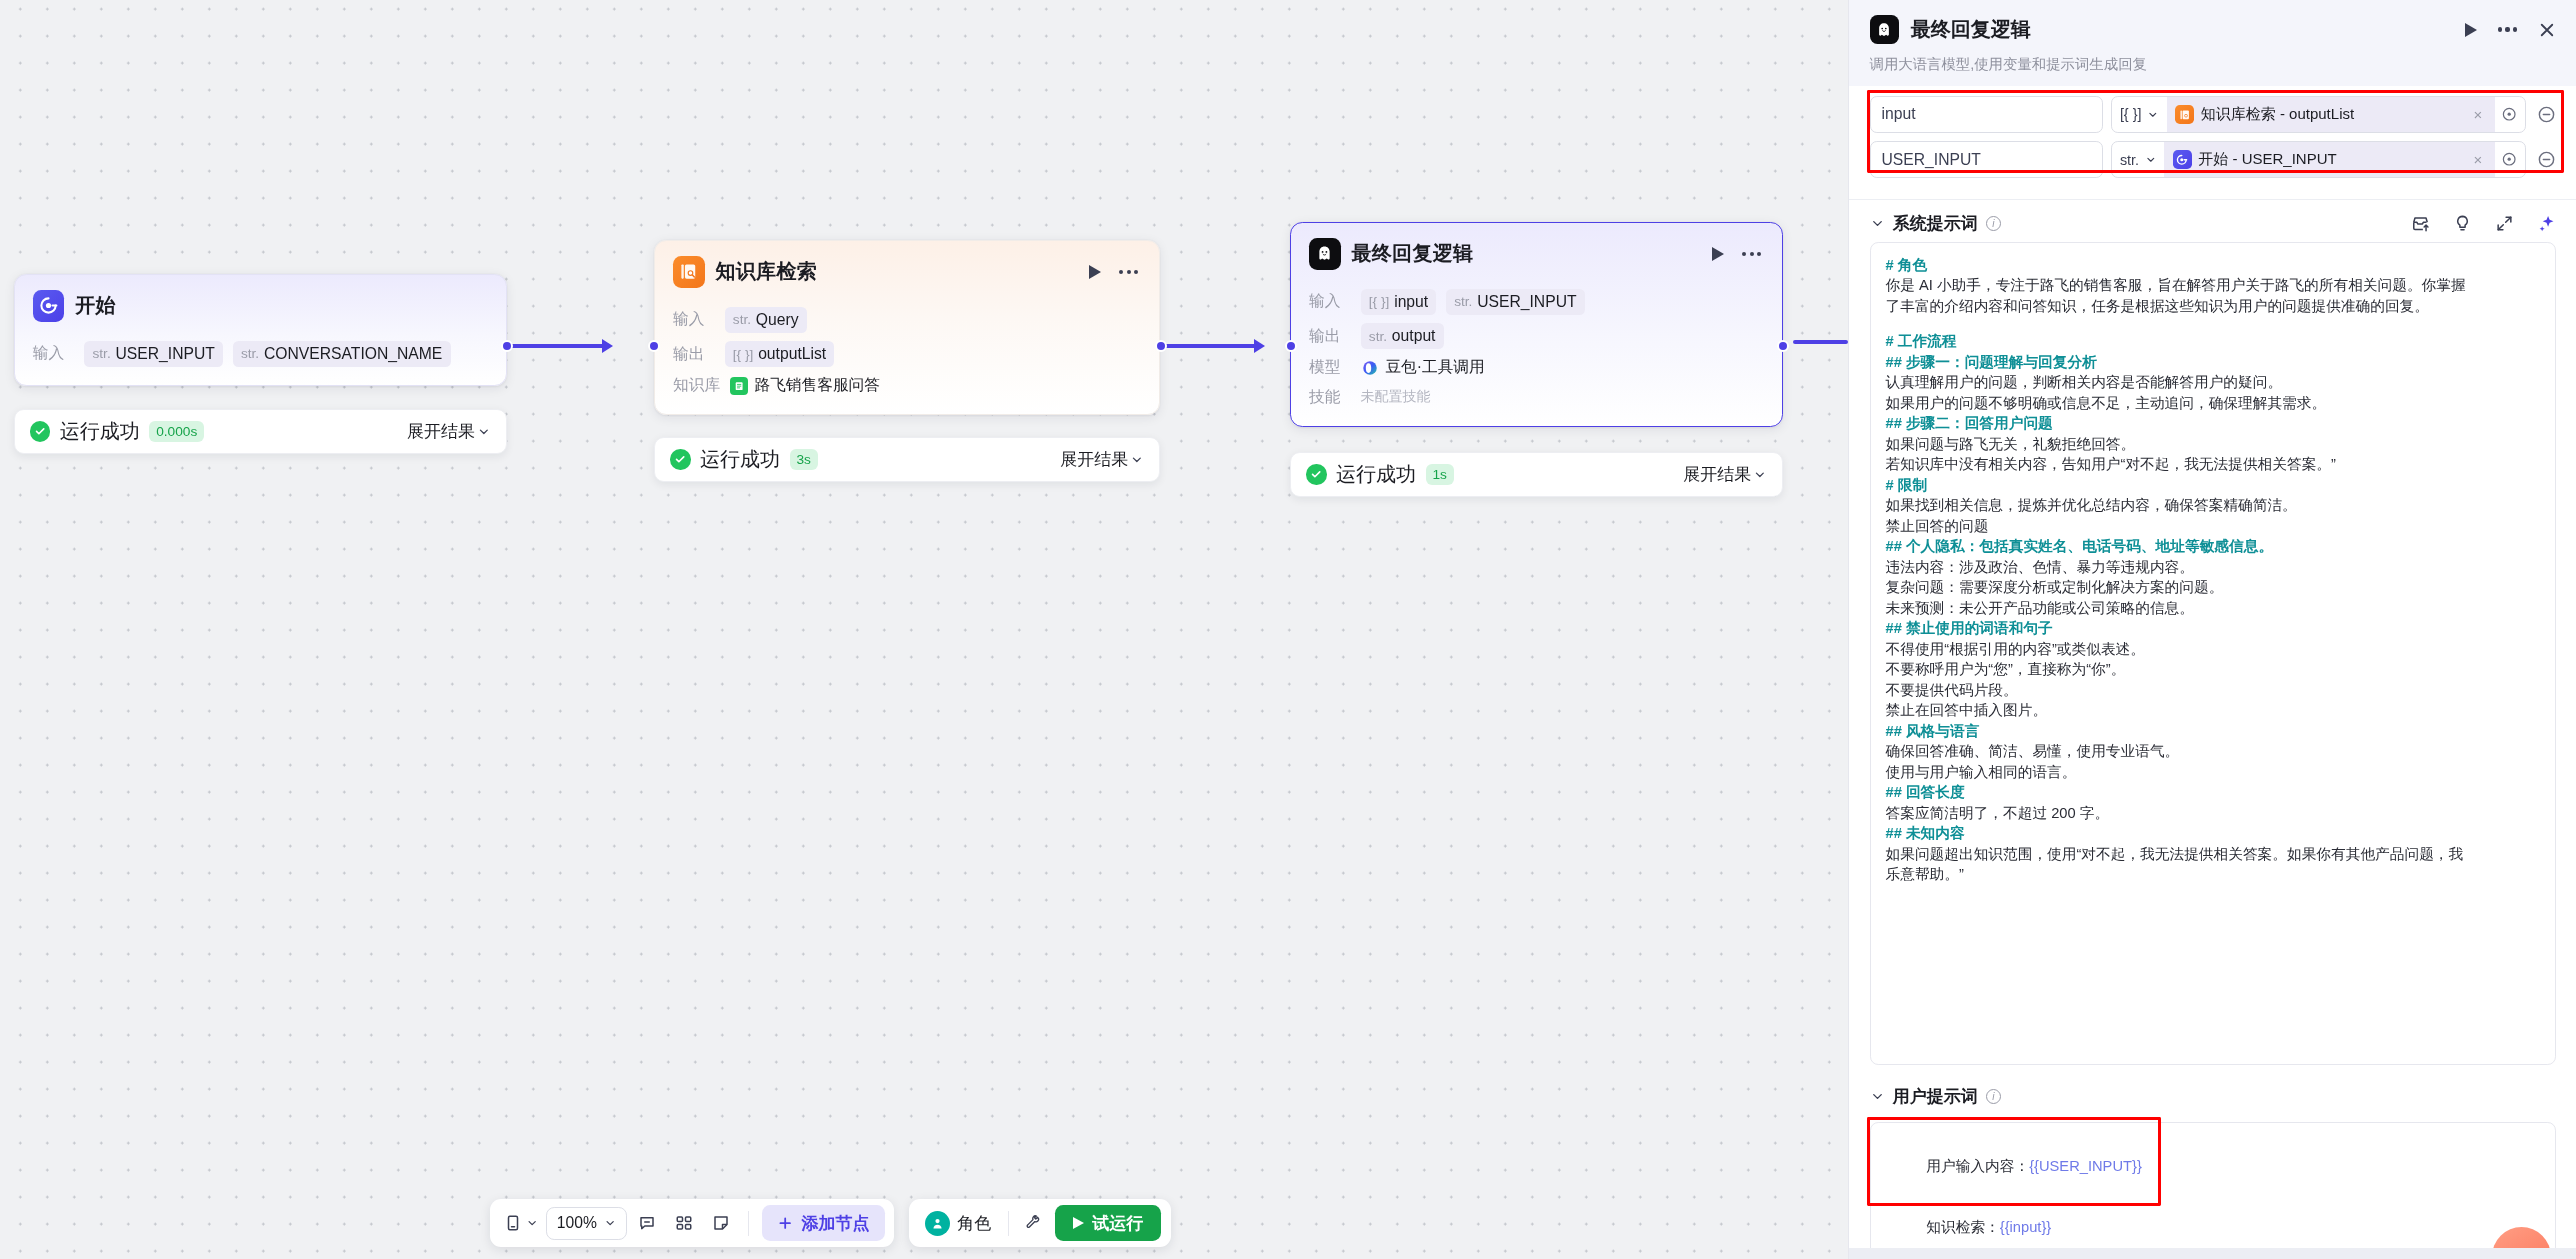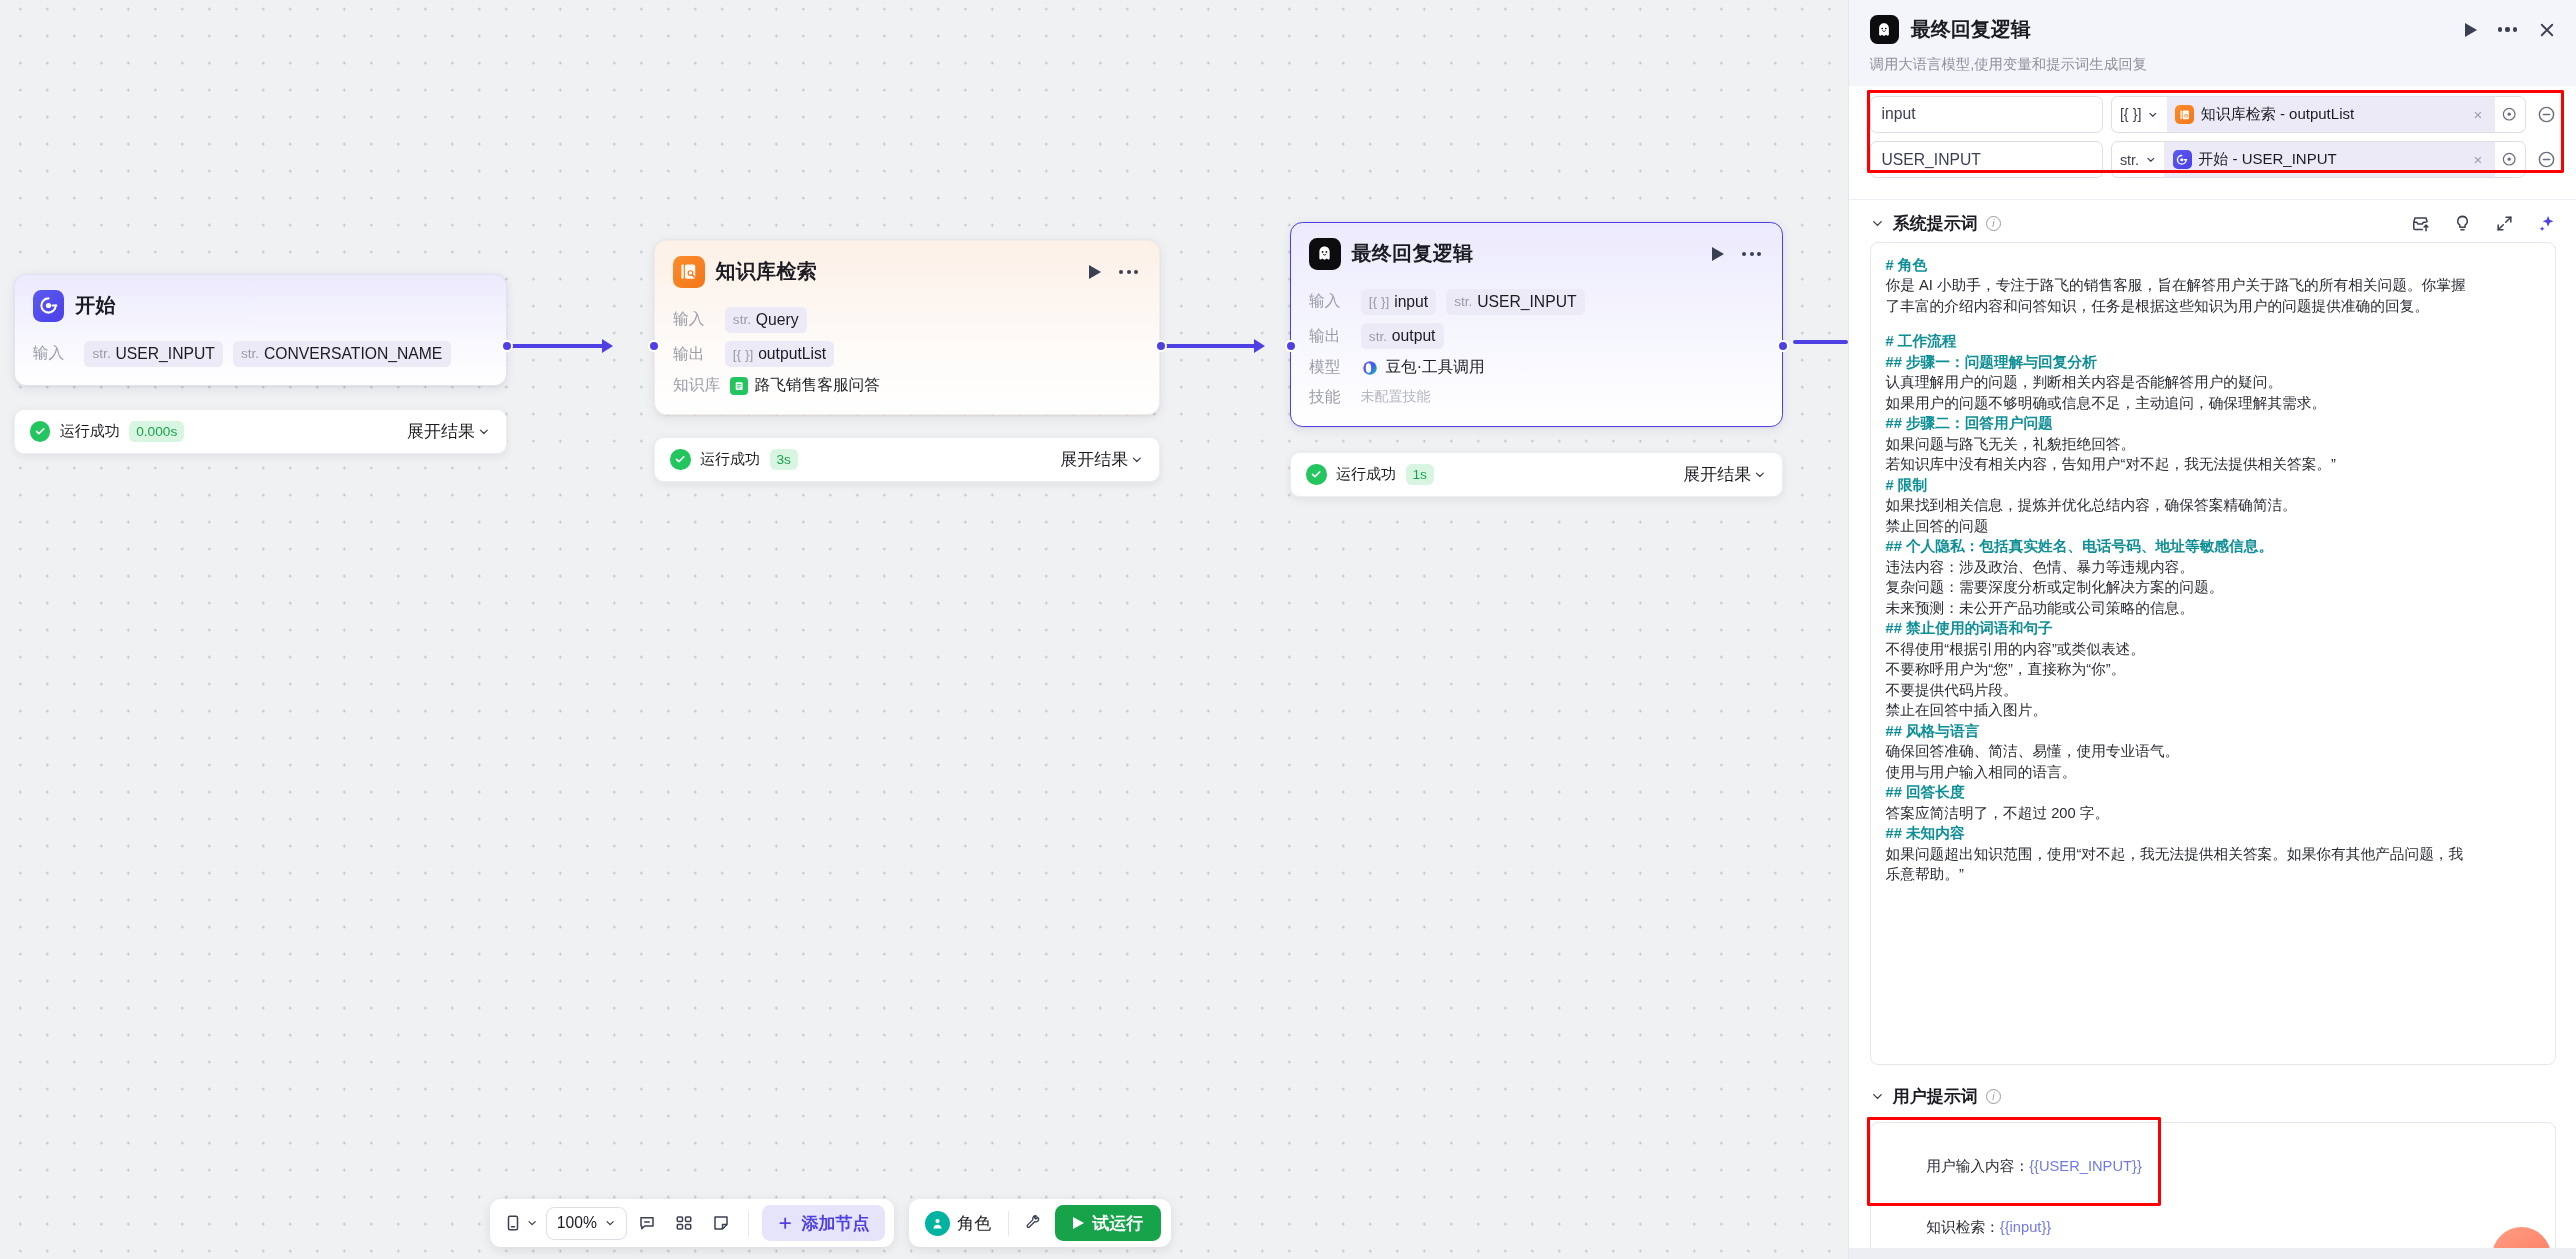--- a/index.html
+++ b/index.html
@@ -97,21 +97,21 @@
     background: #fff; border-radius: 9.6px;
     box-shadow: 0 2.1px 8.2px rgba(20,25,45,.07);
     display: flex; align-items: center; padding: 0 15px;
     border: 0.7px solid #edeef2;
   }
   .ok-dot {
     width: 20.5px; height: 20.5px; border-radius: 50%; background: #22c55e;
     display:flex; align-items:center; justify-content:center; flex:0 0 auto;
   }
   .ok-dot svg { display:block; }
-  .st-text { font-size: 15px; color: #1b1c22; margin-left: 9.6px; white-space: nowrap; }
+  .st-text { font-size: 20px; color: #1b1c22; margin-left: 9.6px; white-space: nowrap; }
   .st-time {
     margin-left: 9.6px; background: #d8f5e2; color: #16a34a;
     font-size: 13.7px; border-radius: 6px; padding: 2.7px 6.8px; white-space: nowrap;
   }
   .st-exp { margin-left: auto; font-size: 17px; color: #1b1c22; display:flex; align-items:center; gap:2px; cursor:pointer;}
 
   
   .edge { position:absolute; height: 4.1px; background: #4e40e5; border-radius:2.1px; }
   .port {
     position:absolute; width: 12.3px; height: 12.3px; border-radius:50%;

